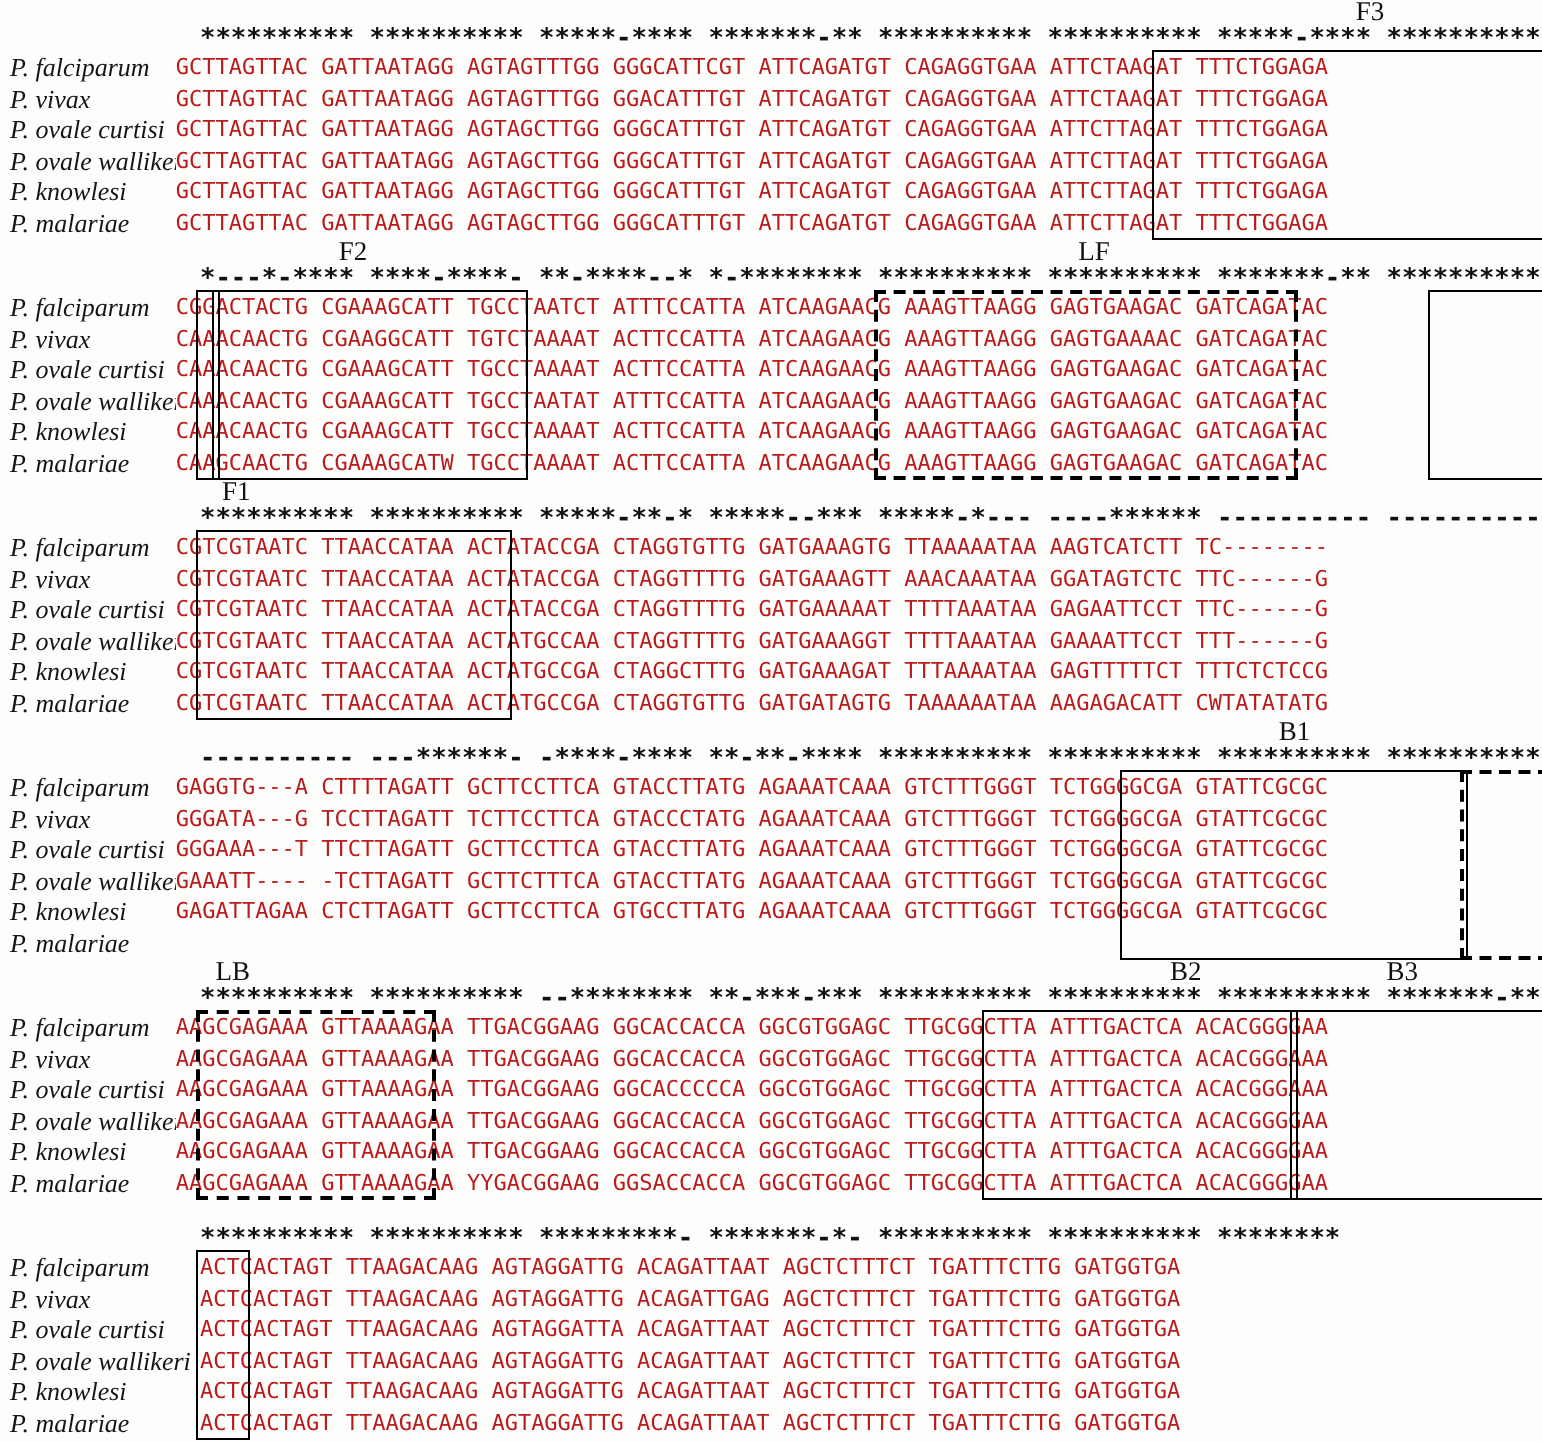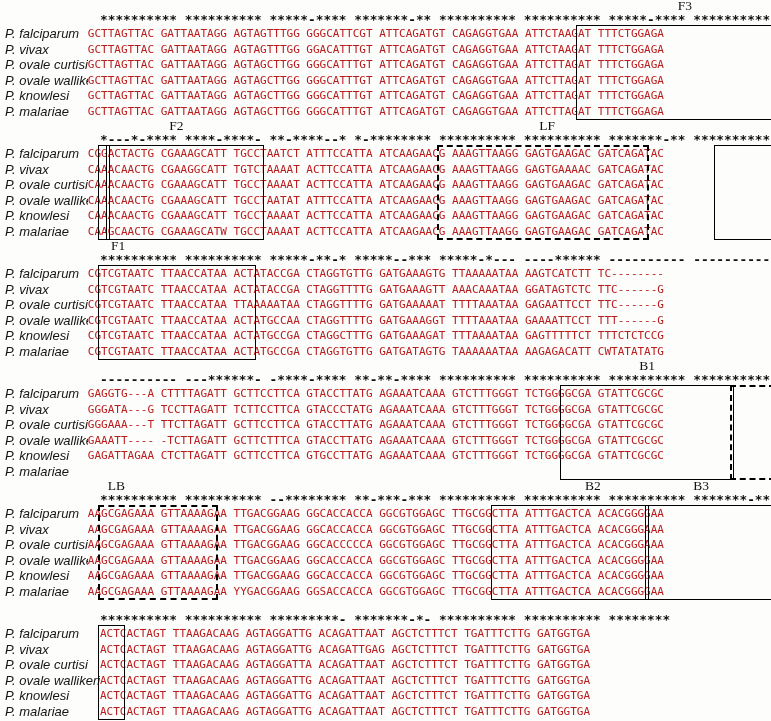--- a/index.html
+++ b/index.html
@@ -7,21 +7,21 @@
        font-family:"DejaVu Sans Mono",monospace;}
   #figure{position:absolute;left:0;top:1px;width:664px;}
   .block{position:relative;height:120px;box-sizing:border-box;padding-top:12px;}
   .plabel{position:absolute;top:-2px;height:14px;line-height:14px;
           font-family:"Liberation Serif","DejaVu Serif",serif;
           font-size:13.5px;color:#111;white-space:nowrap;}
   .cons{margin-left:100px;height:13px;line-height:13px;white-space:pre;
         font-size:12.8px;font-weight:bold;color:#111;letter-spacing:0;}
   .row{display:flex;height:15.5px;line-height:15.5px;}
   .name{width:100px;box-sizing:border-box;padding-left:5px;
-        font-family:Liberation Sans, sans-serif;
+        font-family:Liberation Serif, serif;
         font-style:italic;font-size:13px;color:#151515;white-space:nowrap;
         overflow:hidden;}
   .seq{white-space:pre;font-size:11px;color:#b91c1c;}
   .pbox{position:absolute;top:24px;height:95px;box-sizing:border-box;
         border:1.6px solid #000;pointer-events:none;}
   .pbox.dashed{border:2px dashed #000;}
 </style>
 </head>
 <body>
 
@@ -94,21 +94,21 @@
       <div class="row">
         <span class="name">P. falciparum</span>
         <span class="seq">CGTCGTAATC TTAACCATAA ACTATACCGA CTAGGTGTTG GATGAAAGTG TTAAAAATAA AAGTCATCTT TC--------</span>
       </div>
       <div class="row">
         <span class="name">P. vivax</span>
         <span class="seq">CGTCGTAATC TTAACCATAA ACTATACCGA CTAGGTTTTG GATGAAAGTT AAACAAATAA GGATAGTCTC TTC------G</span>
       </div>
       <div class="row">
         <span class="name">P. ovale curtisi</span>
-        <span class="seq">CGTCGTAATC TTAACCATAA TTAAAAATAA CTAGGTTTTG GATGAAAAAT TTTTAAATAA GAGAATTCCT TTC------G</span>
+        <span class="seq">CGTCGTAATC TTAACCATAA ACTATACCGA CTAGGTTTTG GATGAAAAAT TTTTAAATAA GAGAATTCCT TTC------G</span>
       </div>
       <div class="row">
         <span class="name">P. ovale wallikeri</span>
         <span class="seq">CGTCGTAATC TTAACCATAA ACTATGCCAA CTAGGTTTTG GATGAAAGGT TTTTAAATAA GAAAATTCCT TTT------G</span>
       </div>
       <div class="row">
         <span class="name">P. knowlesi</span>
         <span class="seq">CGTCGTAATC TTAACCATAA ACTATGCCGA CTAGGCTTTG GATGAAAGAT TTTAAAATAA GAGTTTTTCT TTTCTCTCCG</span>
       </div>
       <div class="row">

